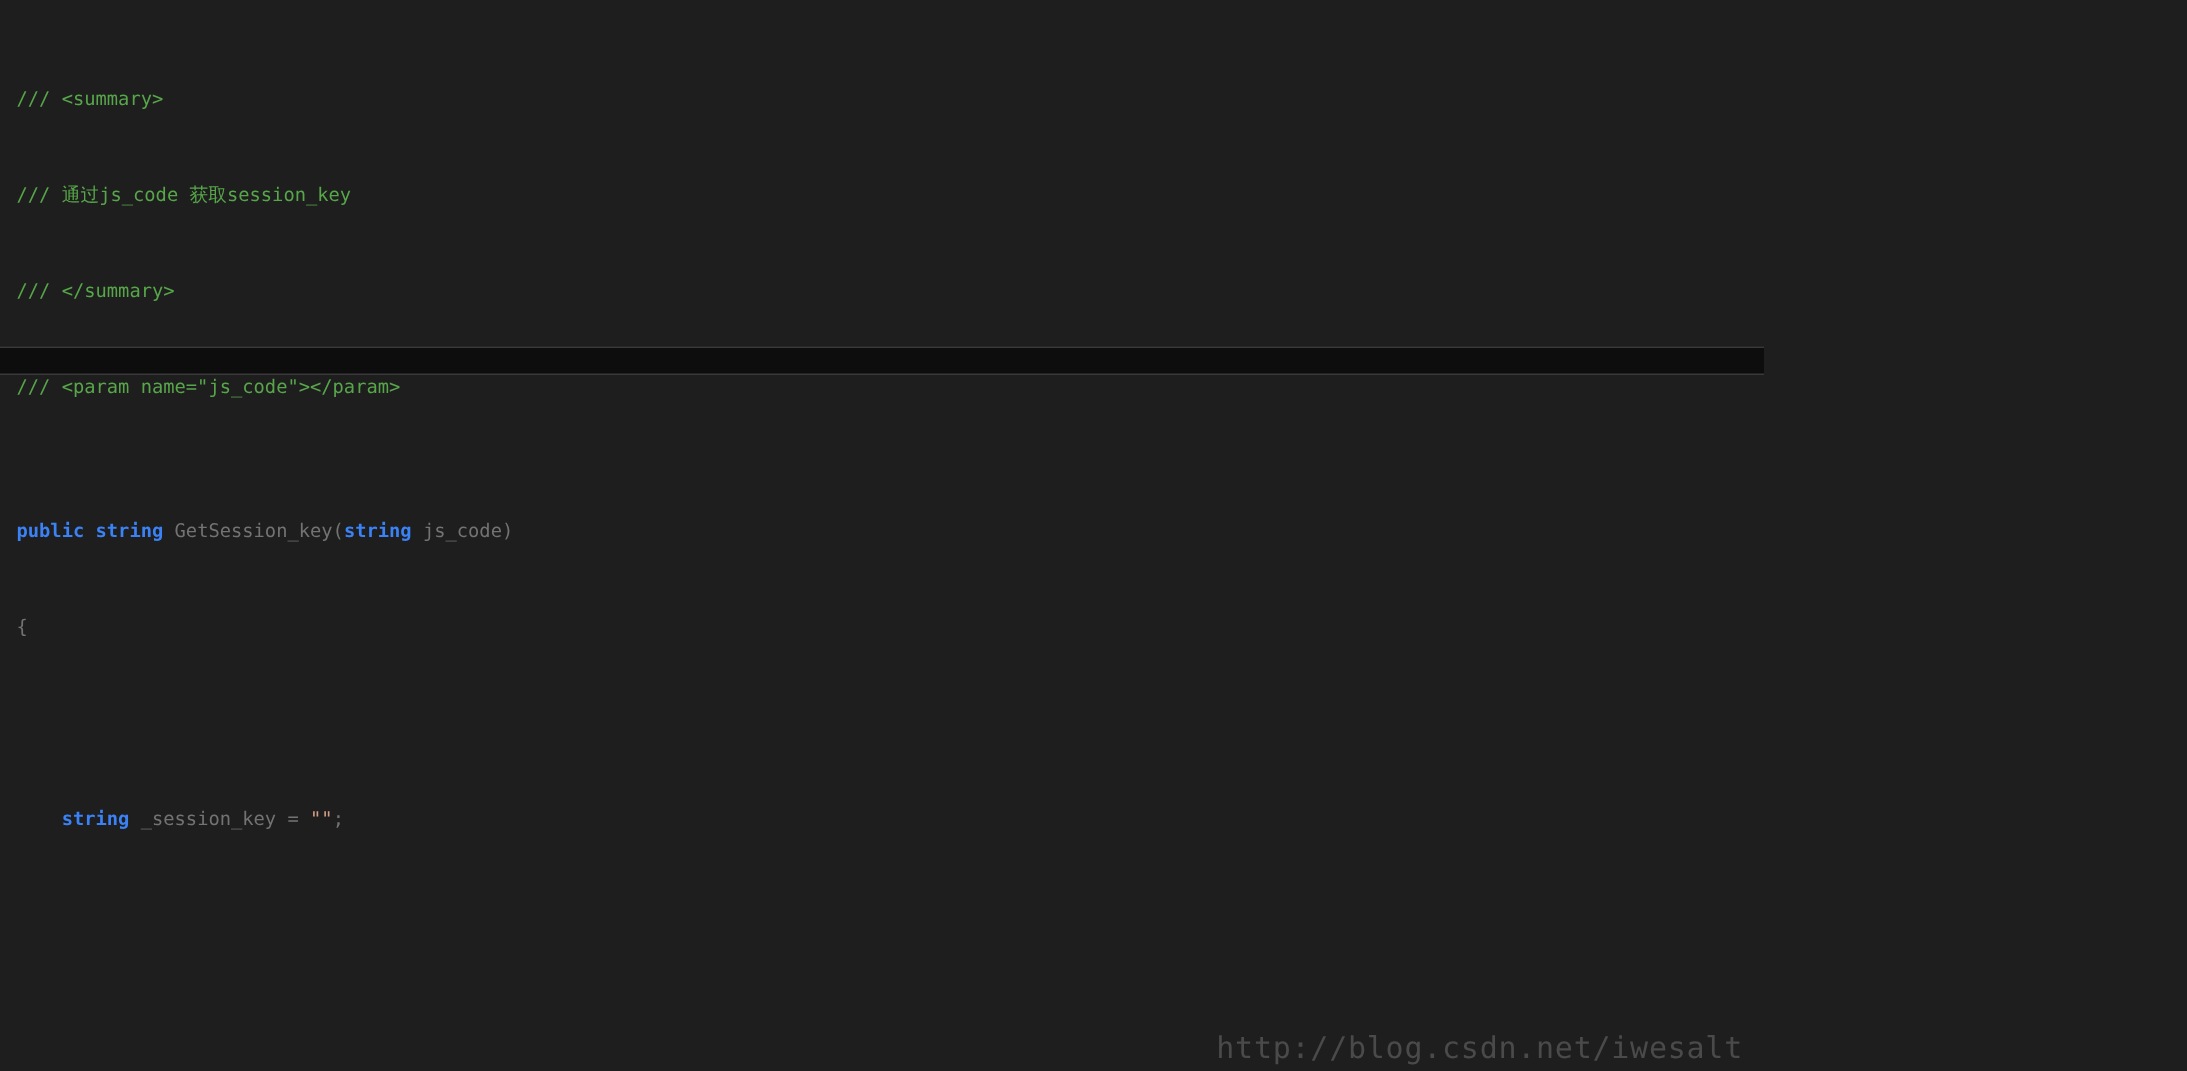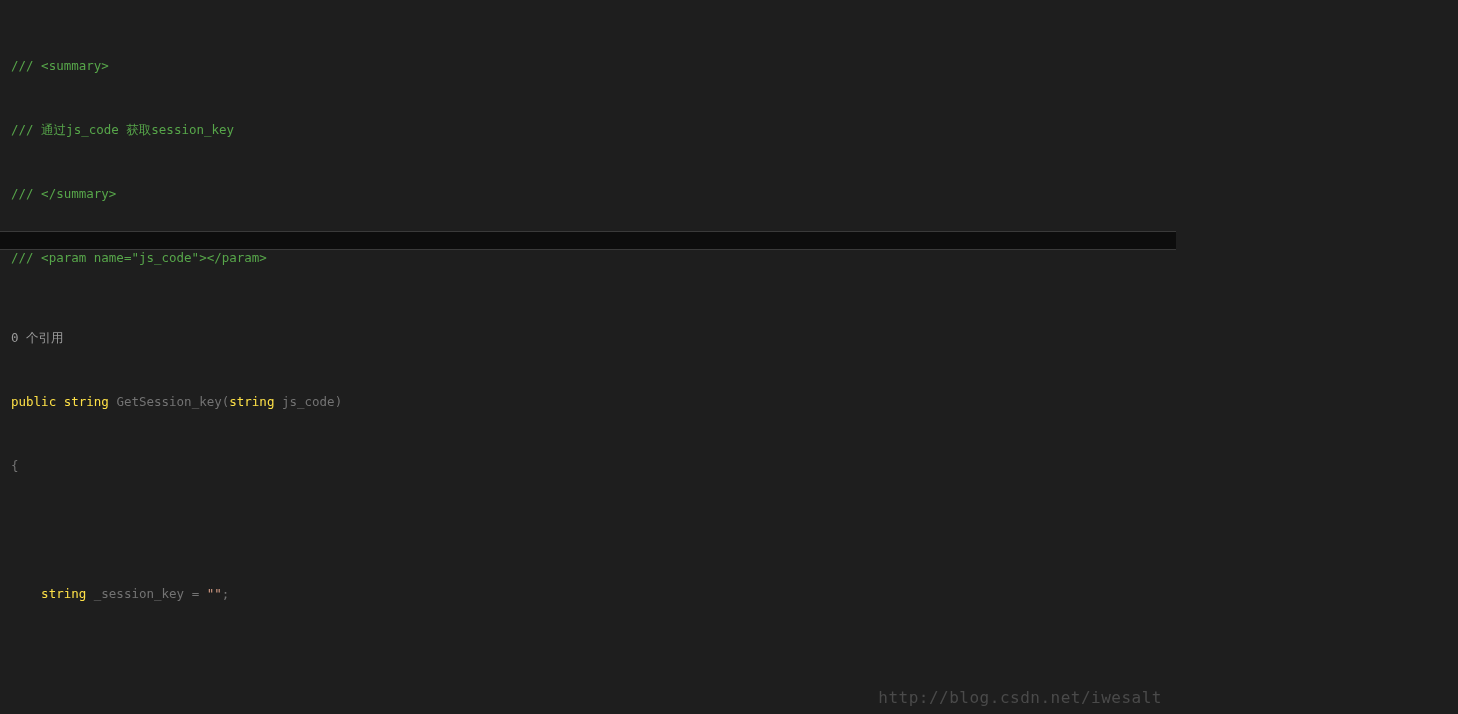--- a/index.html
+++ b/index.html
@@ -40,33 +40,33 @@
     background: #0d0d0d;
     border-top: 1px solid #3a3a3a;
     border-bottom: 1px solid #3a3a3a;
     box-sizing: border-box;
     z-index: 0;
   }
   #code-surface { z-index: 2; }
 
   
   .t-default  { color: #737373; }
-  .t-keyword  { color: #fde047; }
+  .t-keyword  { color: #3b82f6; font-weight: bold; }
   .t-string   { color: #d69d85; }
   .t-doccom   { color: #57a64a; }
   .t-codelens { color: #9b9b9b; }
 
   
   #watermark {
     position: absolute;
     right: 14px;
     bottom: 8px;
     color: #4a4a4a;
     font-family: "DejaVu Sans Mono", "Liberation Mono", monospace;
-    font-size: 16px;
+    font-size: 20px;
     letter-spacing: 0.5px;
     z-index: 3;
     user-select: none;
   }
 </style>
 </head>
 <body>
 
 <div id="editor">
 
@@ -76,21 +76,20 @@
 
     <div class="code-line"><span class="t-doccom">/// &lt;summary&gt;</span></div>
 
     <div class="code-line"><span class="t-doccom">/// 通过js_code 获取session_key</span></div>
 
     <div class="code-line"><span class="t-doccom">/// &lt;/summary&gt;</span></div>
 
     <div class="code-line"><span class="t-doccom">/// &lt;param name="js_code"&gt;&lt;/param&gt;</span></div>
 
 
-    <div class="code-line"><span class="t-codelens">0 个引用</span></div>
 
     <div class="code-line"><span class="t-keyword">public</span><span class="t-default"> </span><span class="t-keyword">string</span><span class="t-default"> </span><span class="t-default">GetSession_key</span><span class="t-default">(</span><span class="t-keyword">string</span><span class="t-default"> </span><span class="t-default">js_code</span><span class="t-default">)</span></div>
 
     <div class="code-line"><span class="t-default">{</span></div>
 
     <div class="code-line">&nbsp;</div>
 
     <div class="code-line"><span class="t-default">    </span><span class="t-keyword">string</span><span class="t-default"> </span><span class="t-default">_session_key</span><span class="t-default"> = </span><span class="t-string">""</span><span class="t-default">;</span></div>
 
     <div class="code-line">&nbsp;</div>

